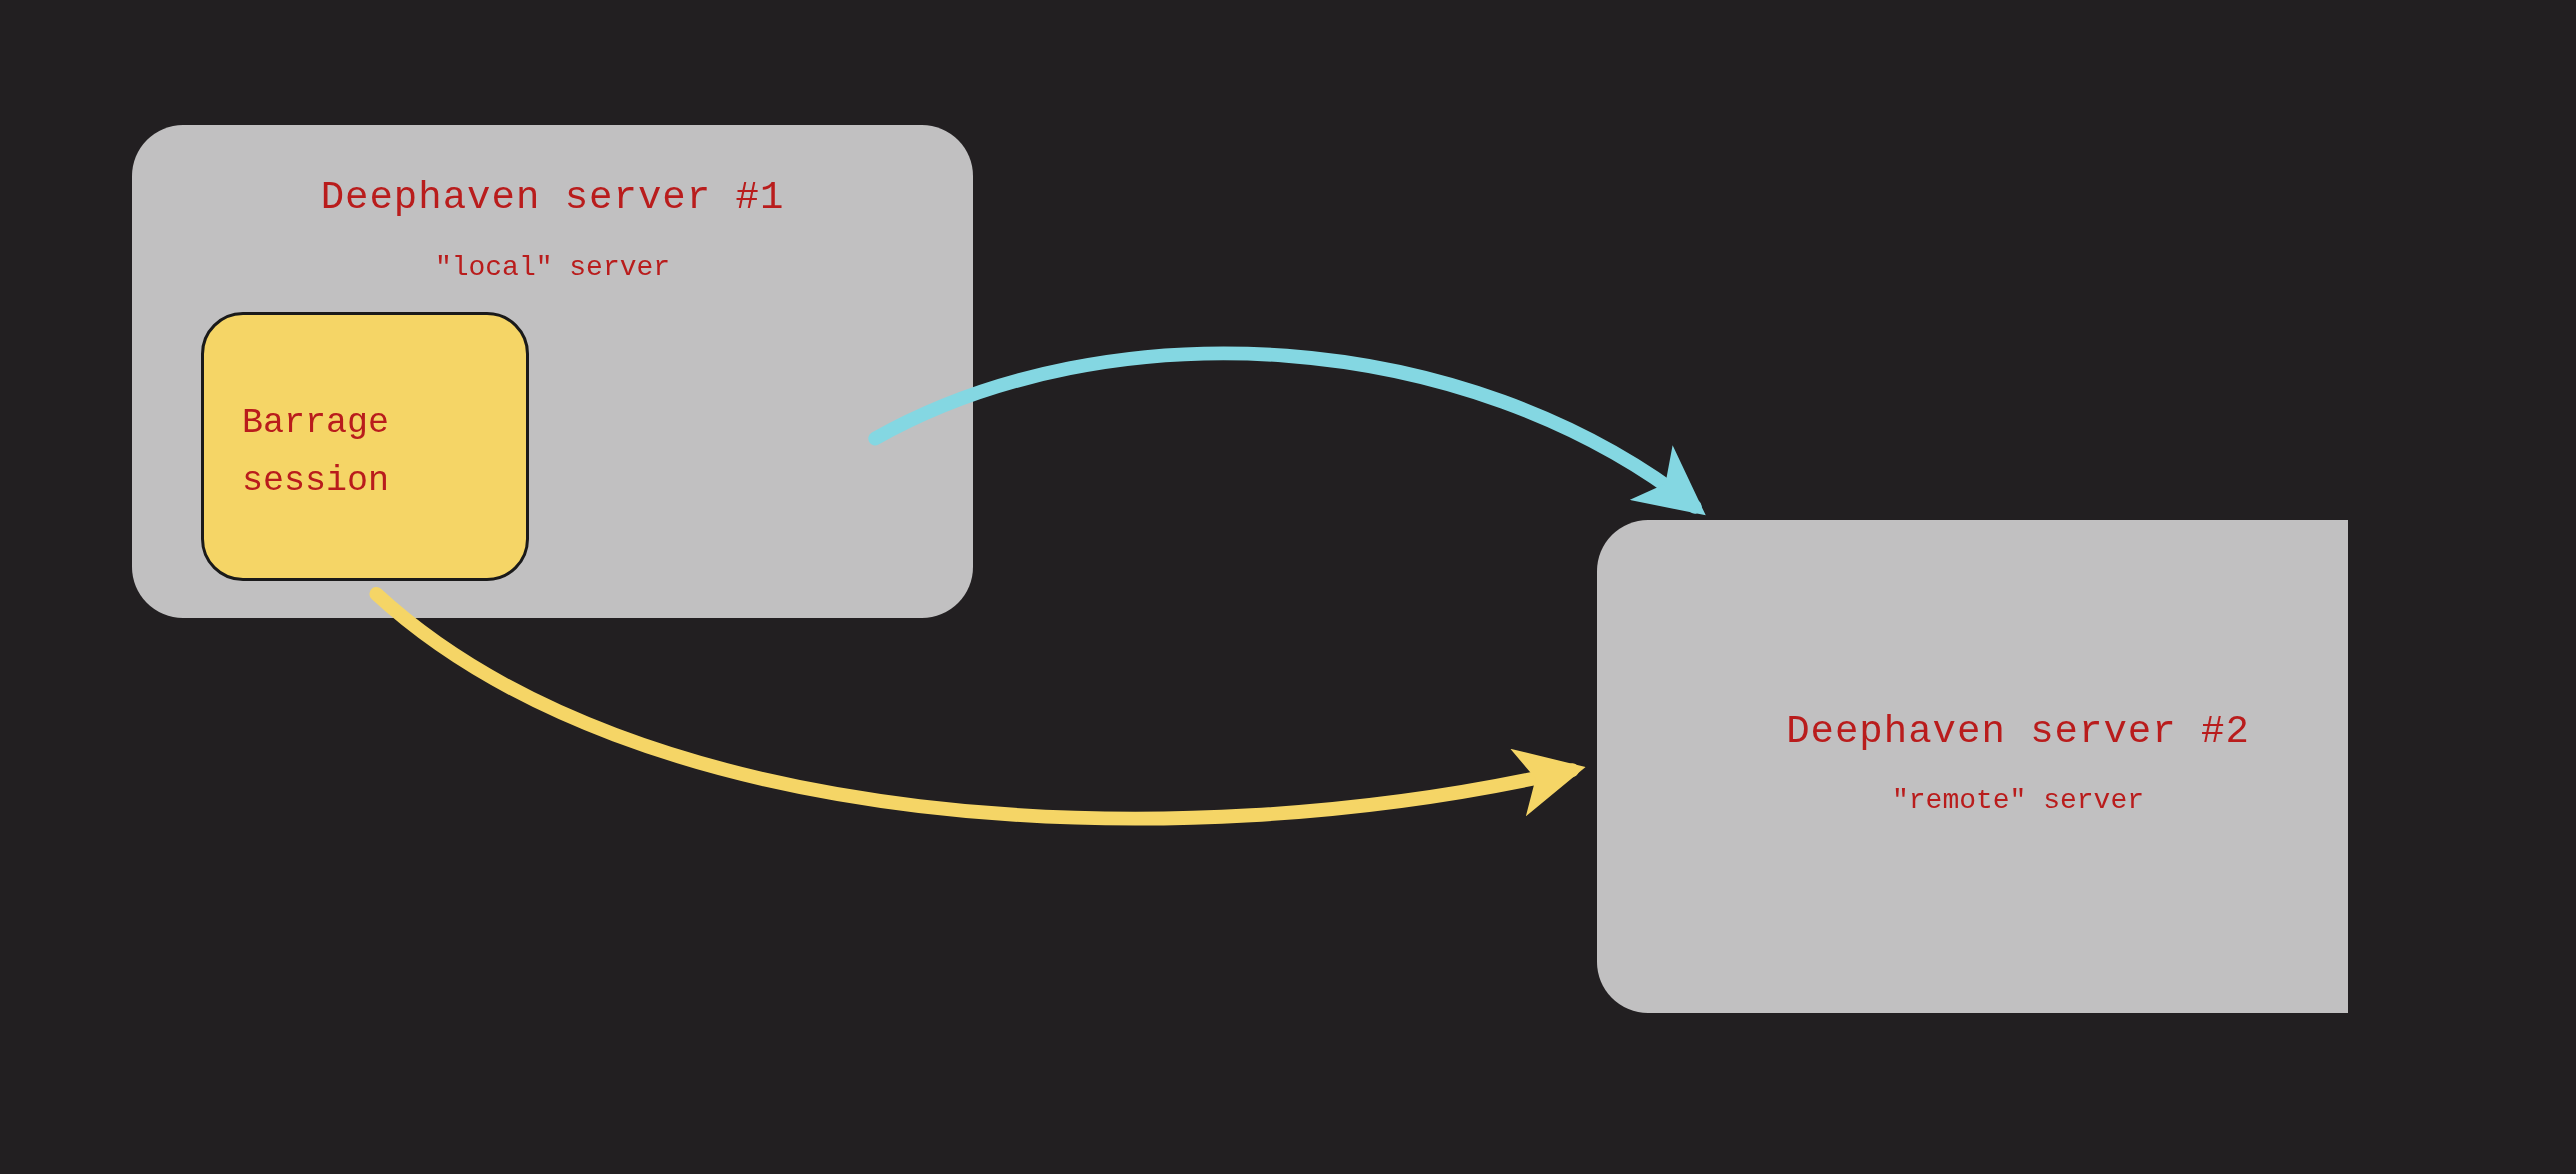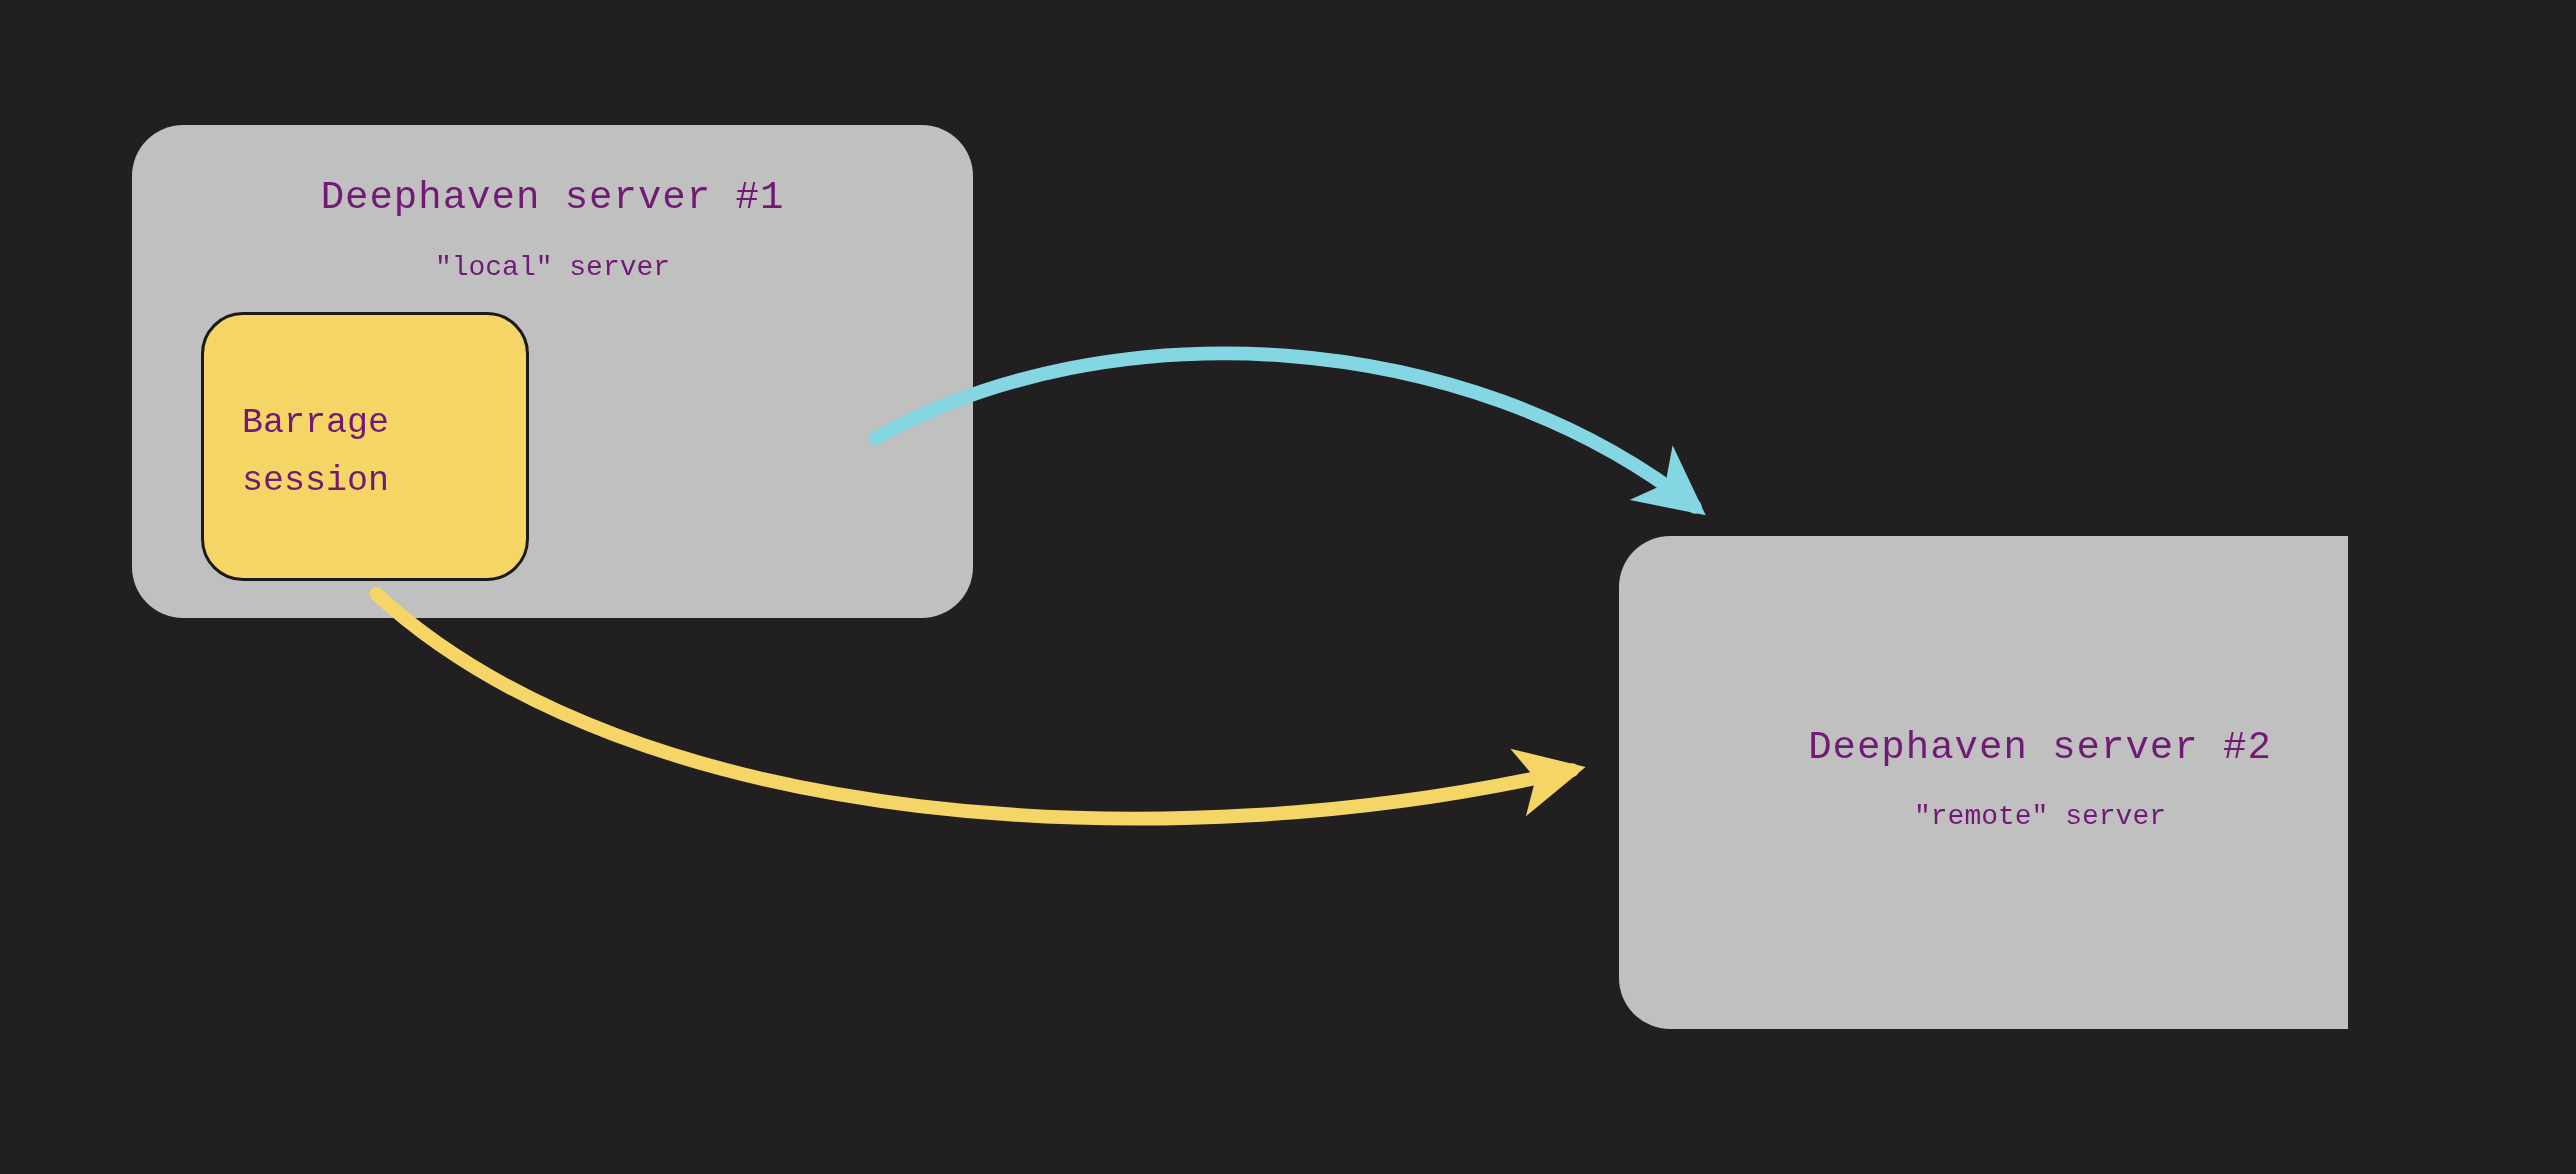--- a/index.html
+++ b/index.html
@@ -7,39 +7,38 @@
     padding: 0;
     background: #221f21;
   }
   .stage {
     position: relative;
     width: 2348px;
     height: 1174px;
     background: #221f21;
     overflow: hidden;
     font-family: "Liberation Mono", "DejaVu Sans Mono", monospace;
-    color: #701a75;
+    color: #b91c1c;
   }
   .server-box {
     position: absolute;
     background: #c1c0c1;
     border-radius: 51px;
   }
   .server1 {
     left: 132px;
     top: 125px;
     width: 841px;
     height: 493px;
   }
   .server2 {
     left: 1597px;
-    top: 536px;
+    top: 520px;
     width: 842px;
     height: 493px;
-    margin-left: 22px;
   }
   .server-title {
     position: absolute;
     left: 0;
     width: 100%;
     text-align: center;
     font-size: 39px;
     letter-spacing: 1px;
     white-space: nowrap;
   }

